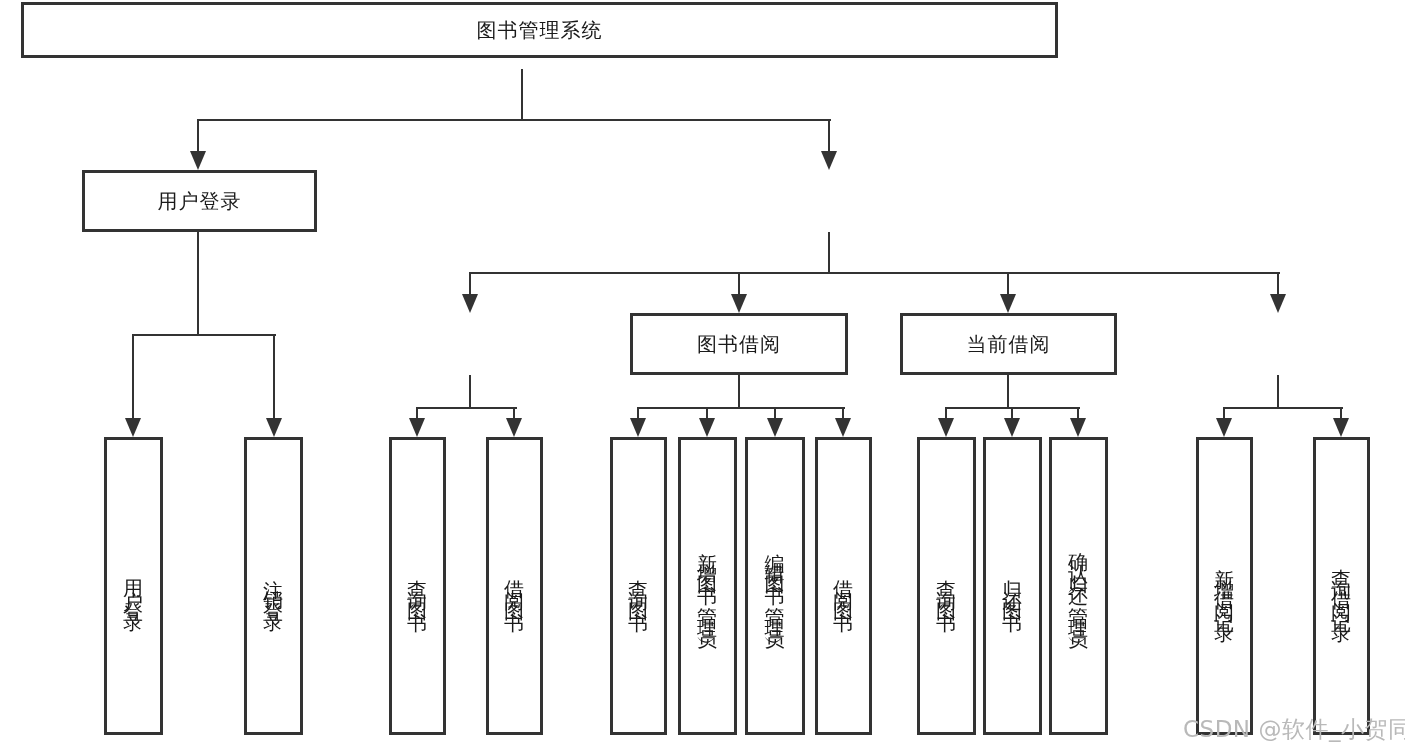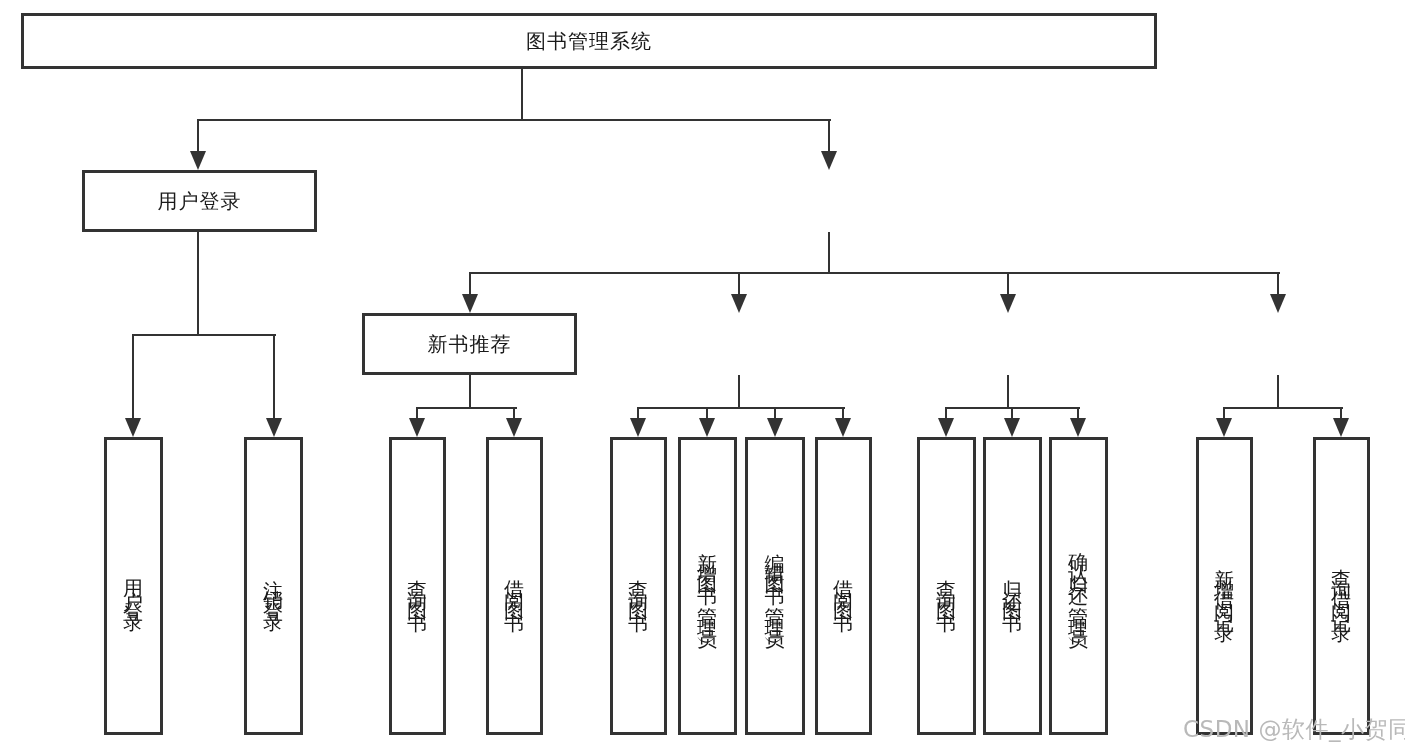--- a/index.html
+++ b/index.html
@@ -44,30 +44,33 @@
     letter-spacing:0.5px;
     z-index:5;
     white-space:nowrap;
   }
 </style>
 </head>
 <body>
 
 <div id="stage">
 
-  <div class="node" style="left:21px;top:13px;width:1136px;height:56px">
+  <div class="node" style="left:21px;top:2px;width:1037px;height:56px">
     <span>图书管理系统</span>
   </div>
 
   <div class="node" style="left:82px;top:170px;width:235px;height:62px">
     <span>用户登录</span>
   </div>
 
-  <div class="node" style="left:362px;top:313px;width:215px;height:62px">
-    <span>新书推荐</span>
+  <div class="node" style="left:630px;top:313px;width:218px;height:62px">
+    <span>图书借阅</span>
+  </div>
+  <div class="node" style="left:900px;top:313px;width:217px;height:62px">
+    <span>当前借阅</span>
   </div>
 
   <div class="node v" style="left:104px;top:437px;width:59px;height:298px">
     <span>用户登录</span>
   </div>
   <div class="node v" style="left:244px;top:437px;width:59px;height:298px">
     <span>注销登录</span>
   </div>
 
   <div class="node v" style="left:389px;top:437px;width:57px;height:298px">

